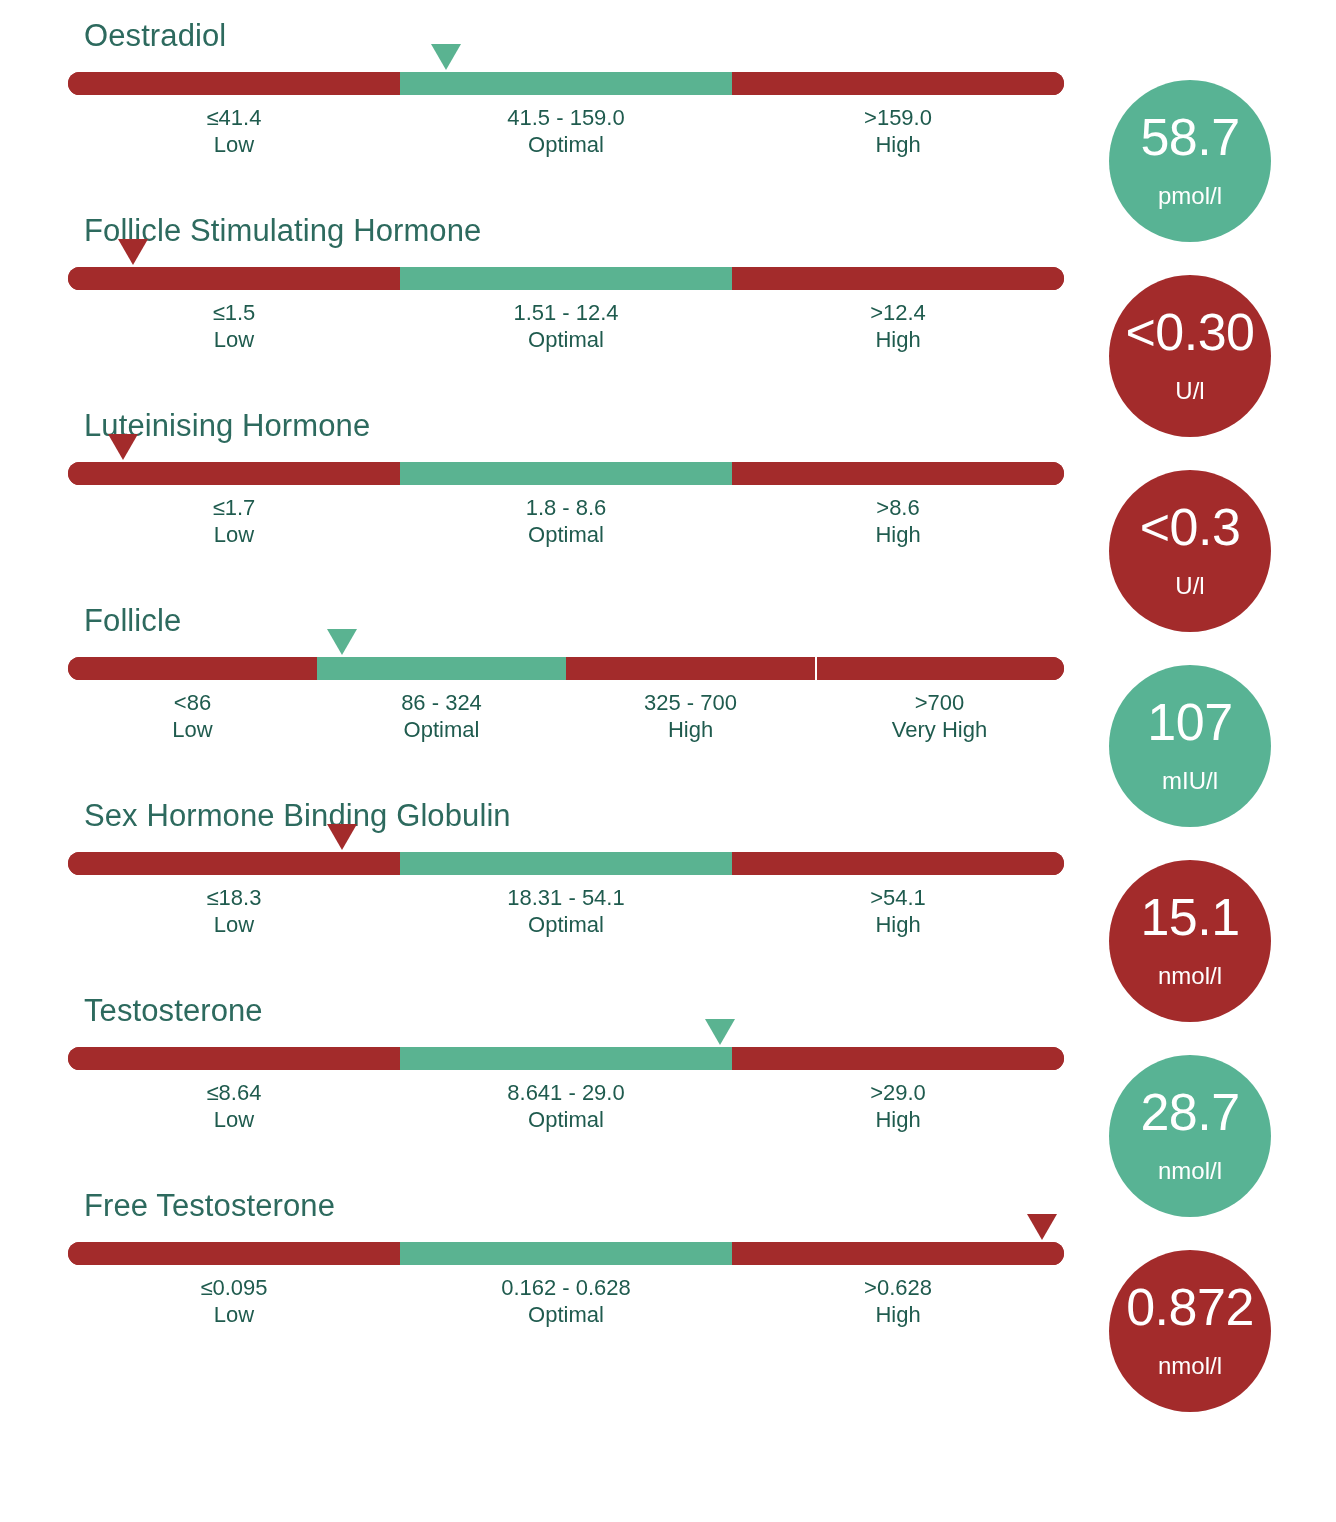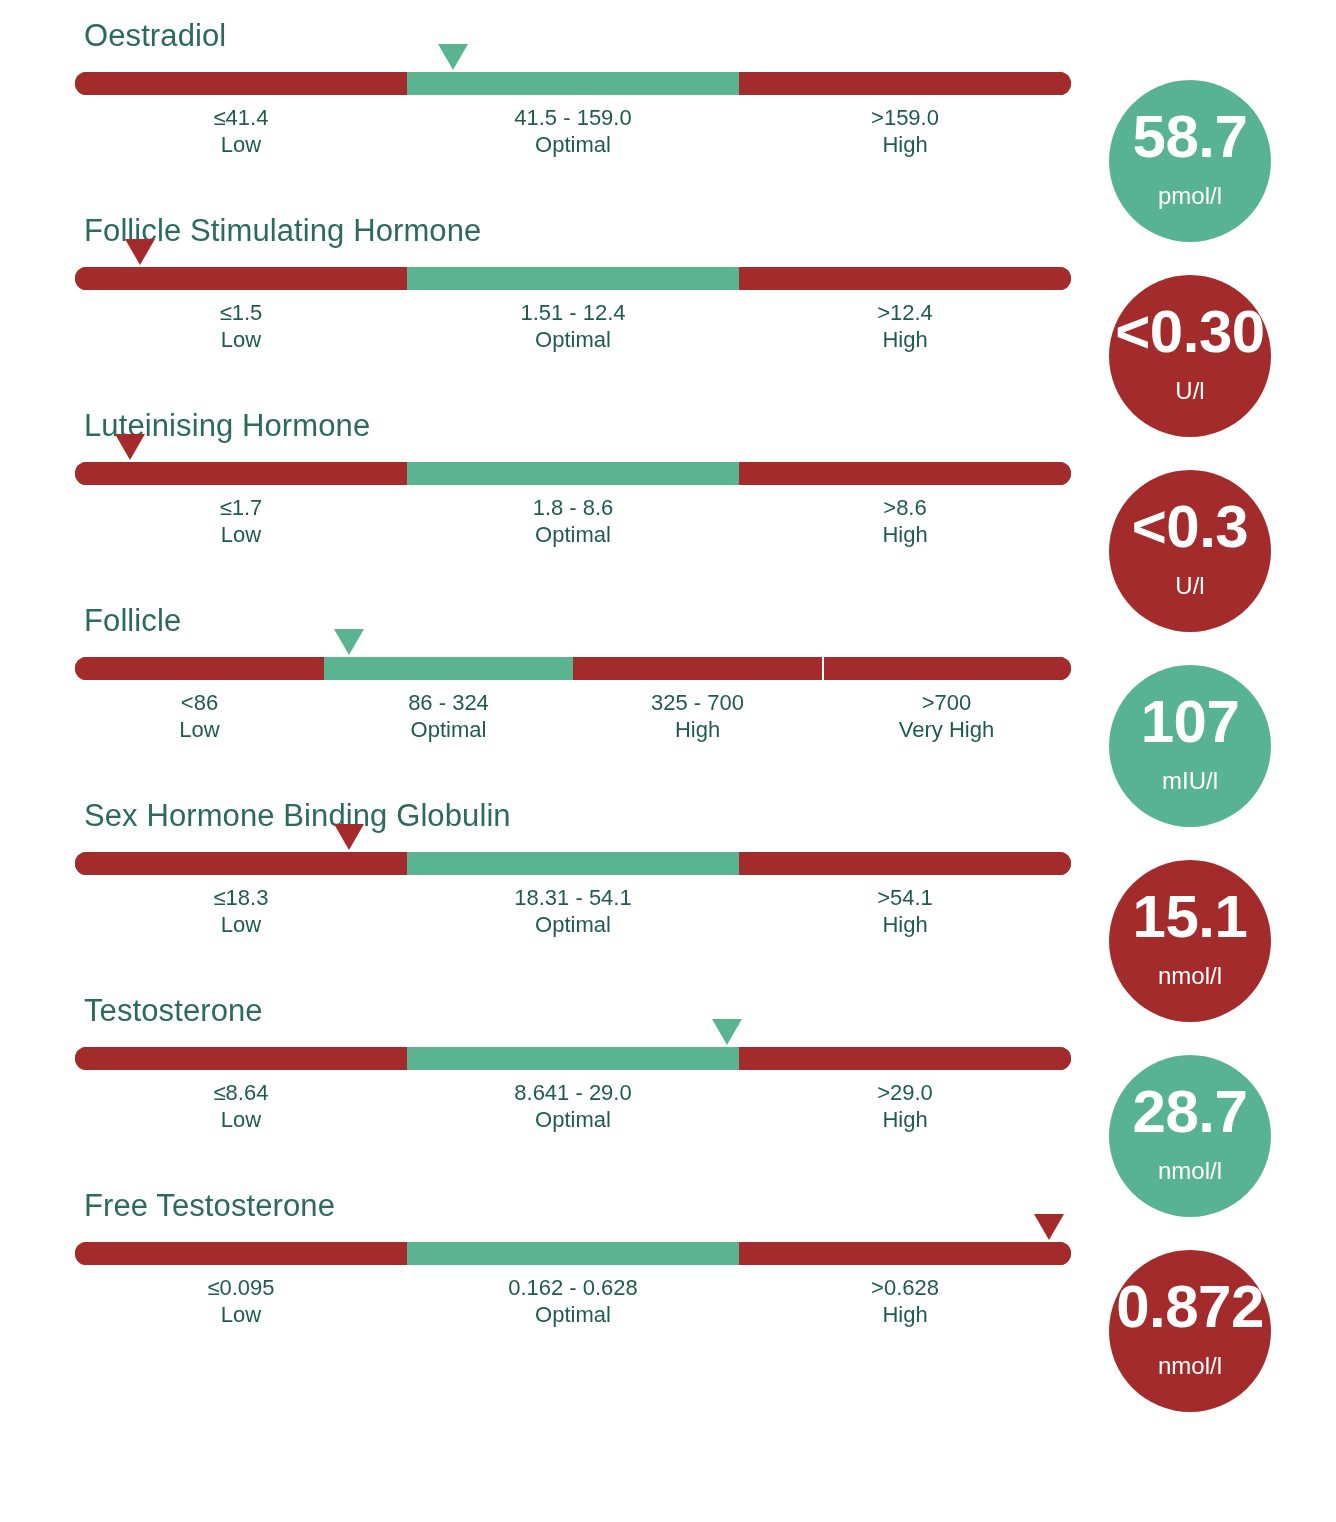--- a/index.html
+++ b/index.html
@@ -35,21 +35,21 @@
     font-size: 31px;
     font-weight: 400;
     color: #2d6a5e;
     letter-spacing: 0.1px;
     white-space: nowrap;
     text-align: center;
   }
 
   .scale-wrap {
     position: absolute;
-    left: 75px;
+    left: 68px;
     top: 72px;
     width: 996px;
     height: 110px;
   }
 
   .scale-bar {
     position: absolute;
     left: 0;
     top: 0;
     width: 996px;
@@ -110,23 +110,23 @@
     display: flex;
     flex-direction: column;
     align-items: center;
     justify-content: center;
     color: #ffffff;
   }
   .result-circle.ok  { background: #58b394; }
   .result-circle.bad { background: #a32b2b; }
 
   .result-value {
-    font-size: 60px;
+    font-size: 52px;
     line-height: 52px;
-    font-weight: 700;
+    font-weight: 400;
     letter-spacing: -0.5px;
   }
   .result-unit {
     font-size: 24px;
     line-height: 30px;
     margin-top: 18px;
   }
 </style>
 </head>
 <body>

